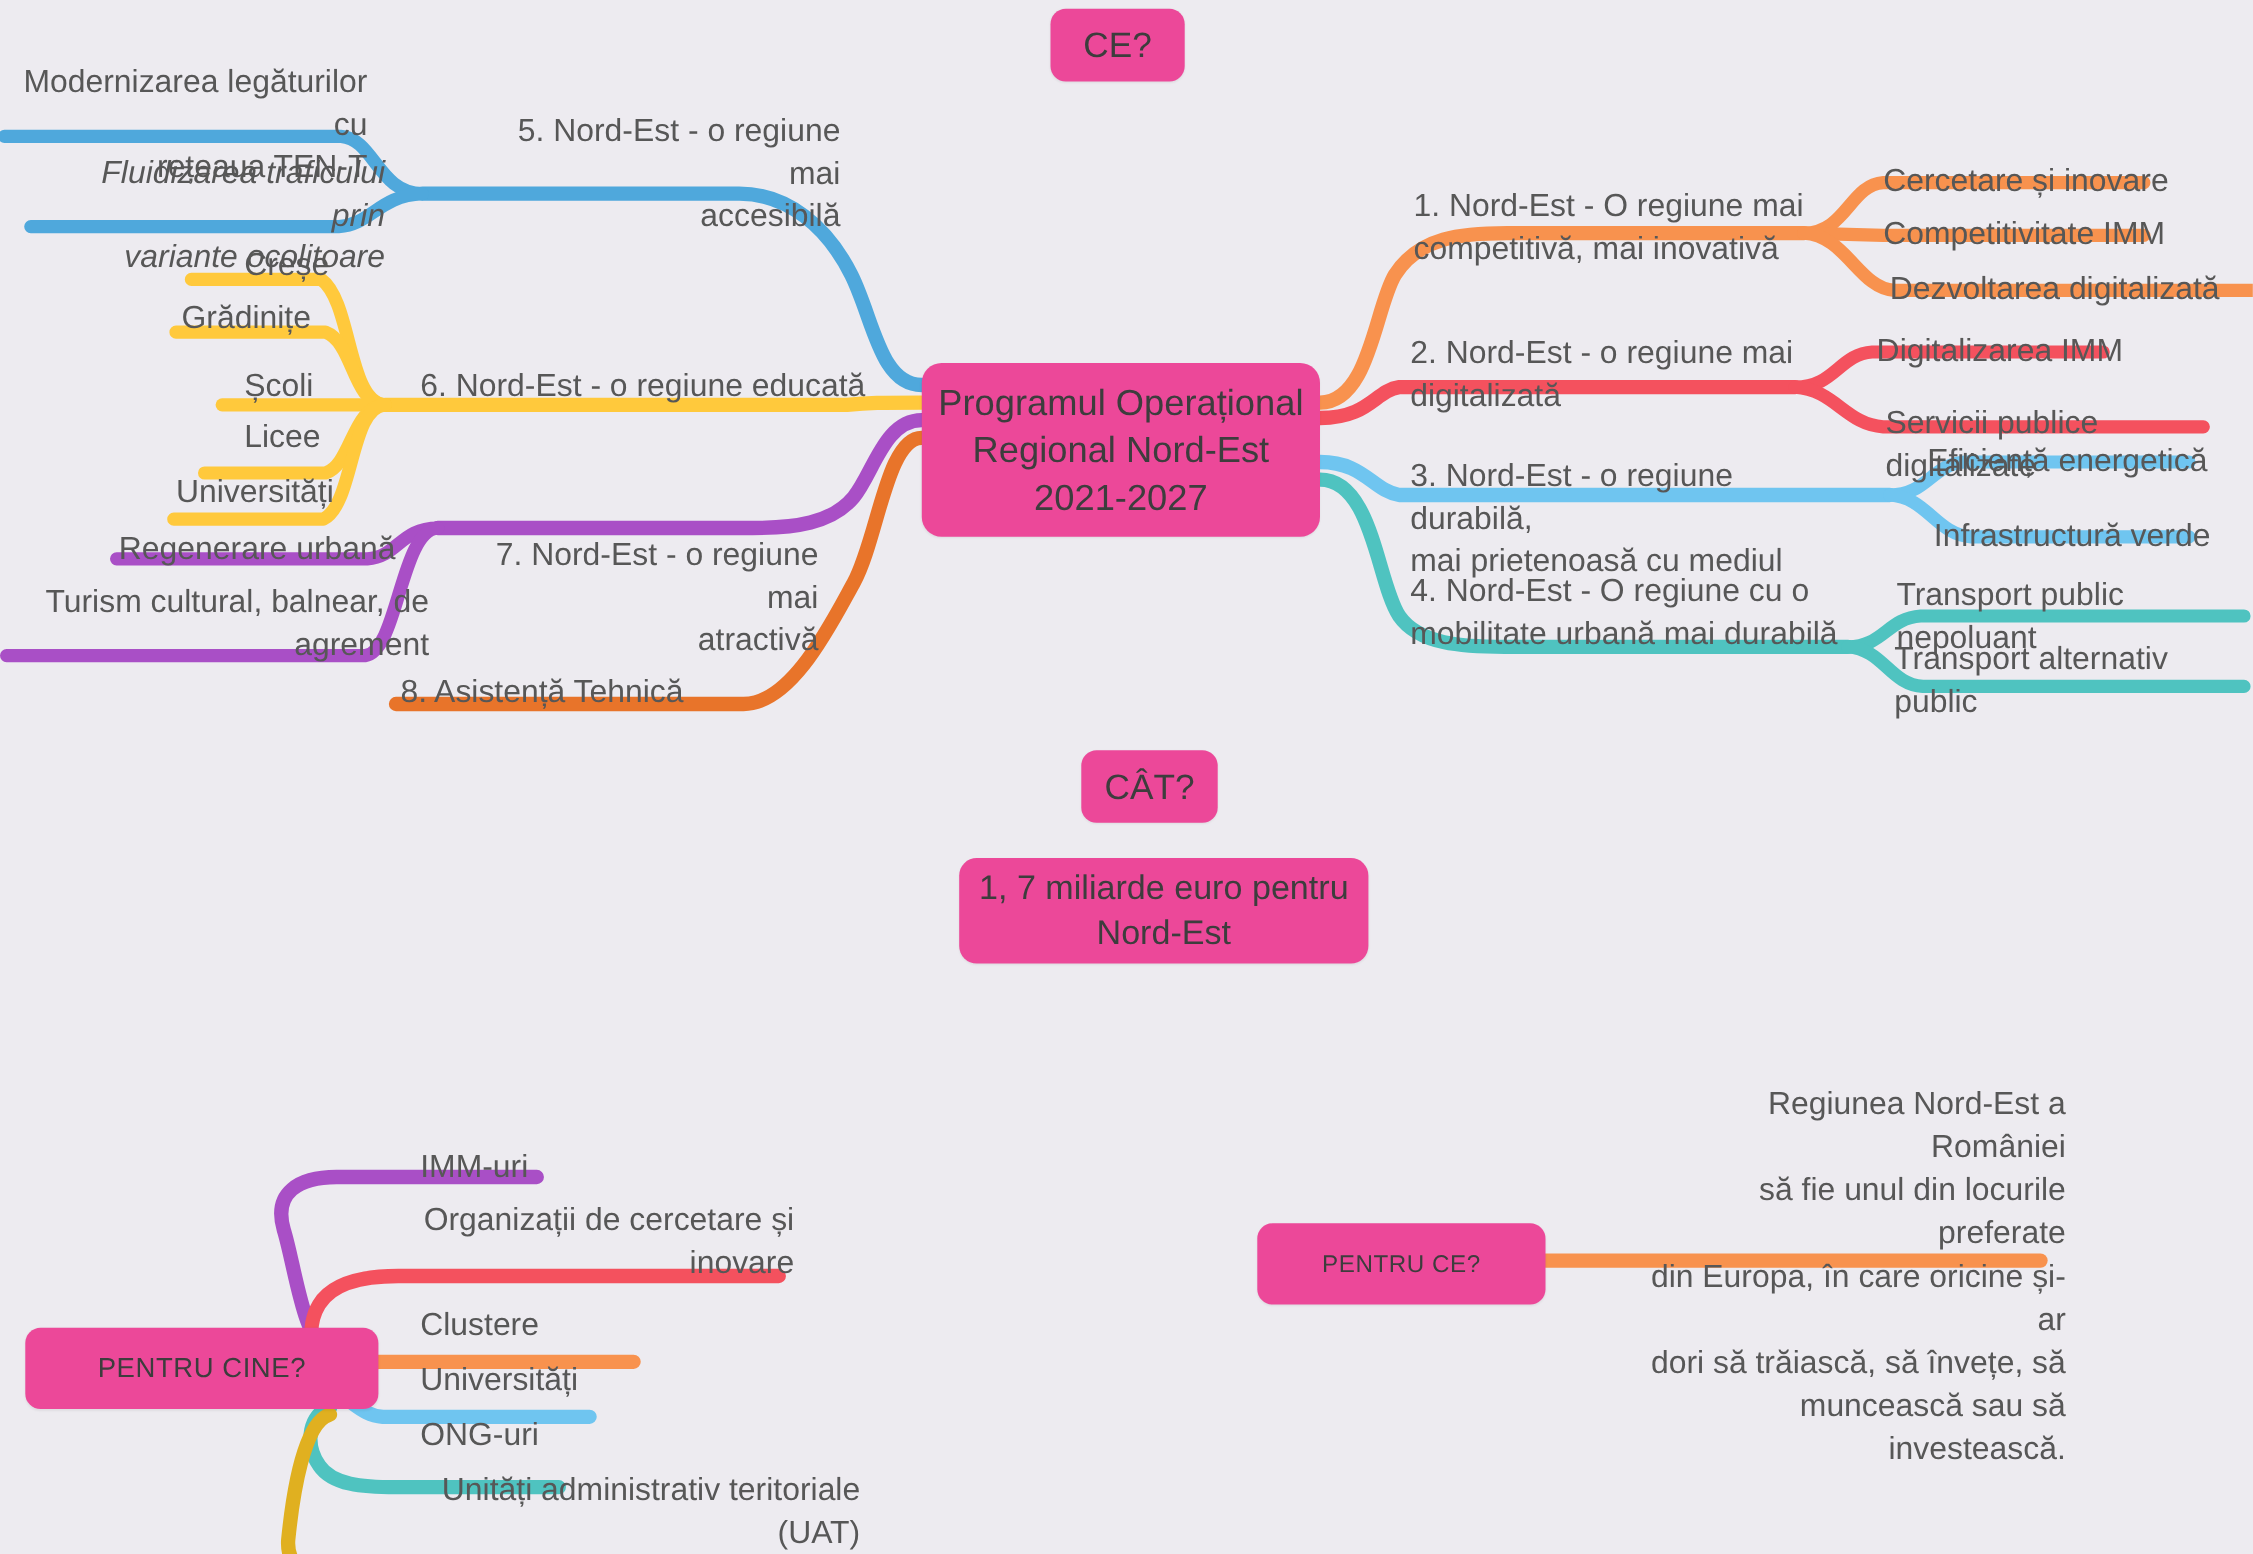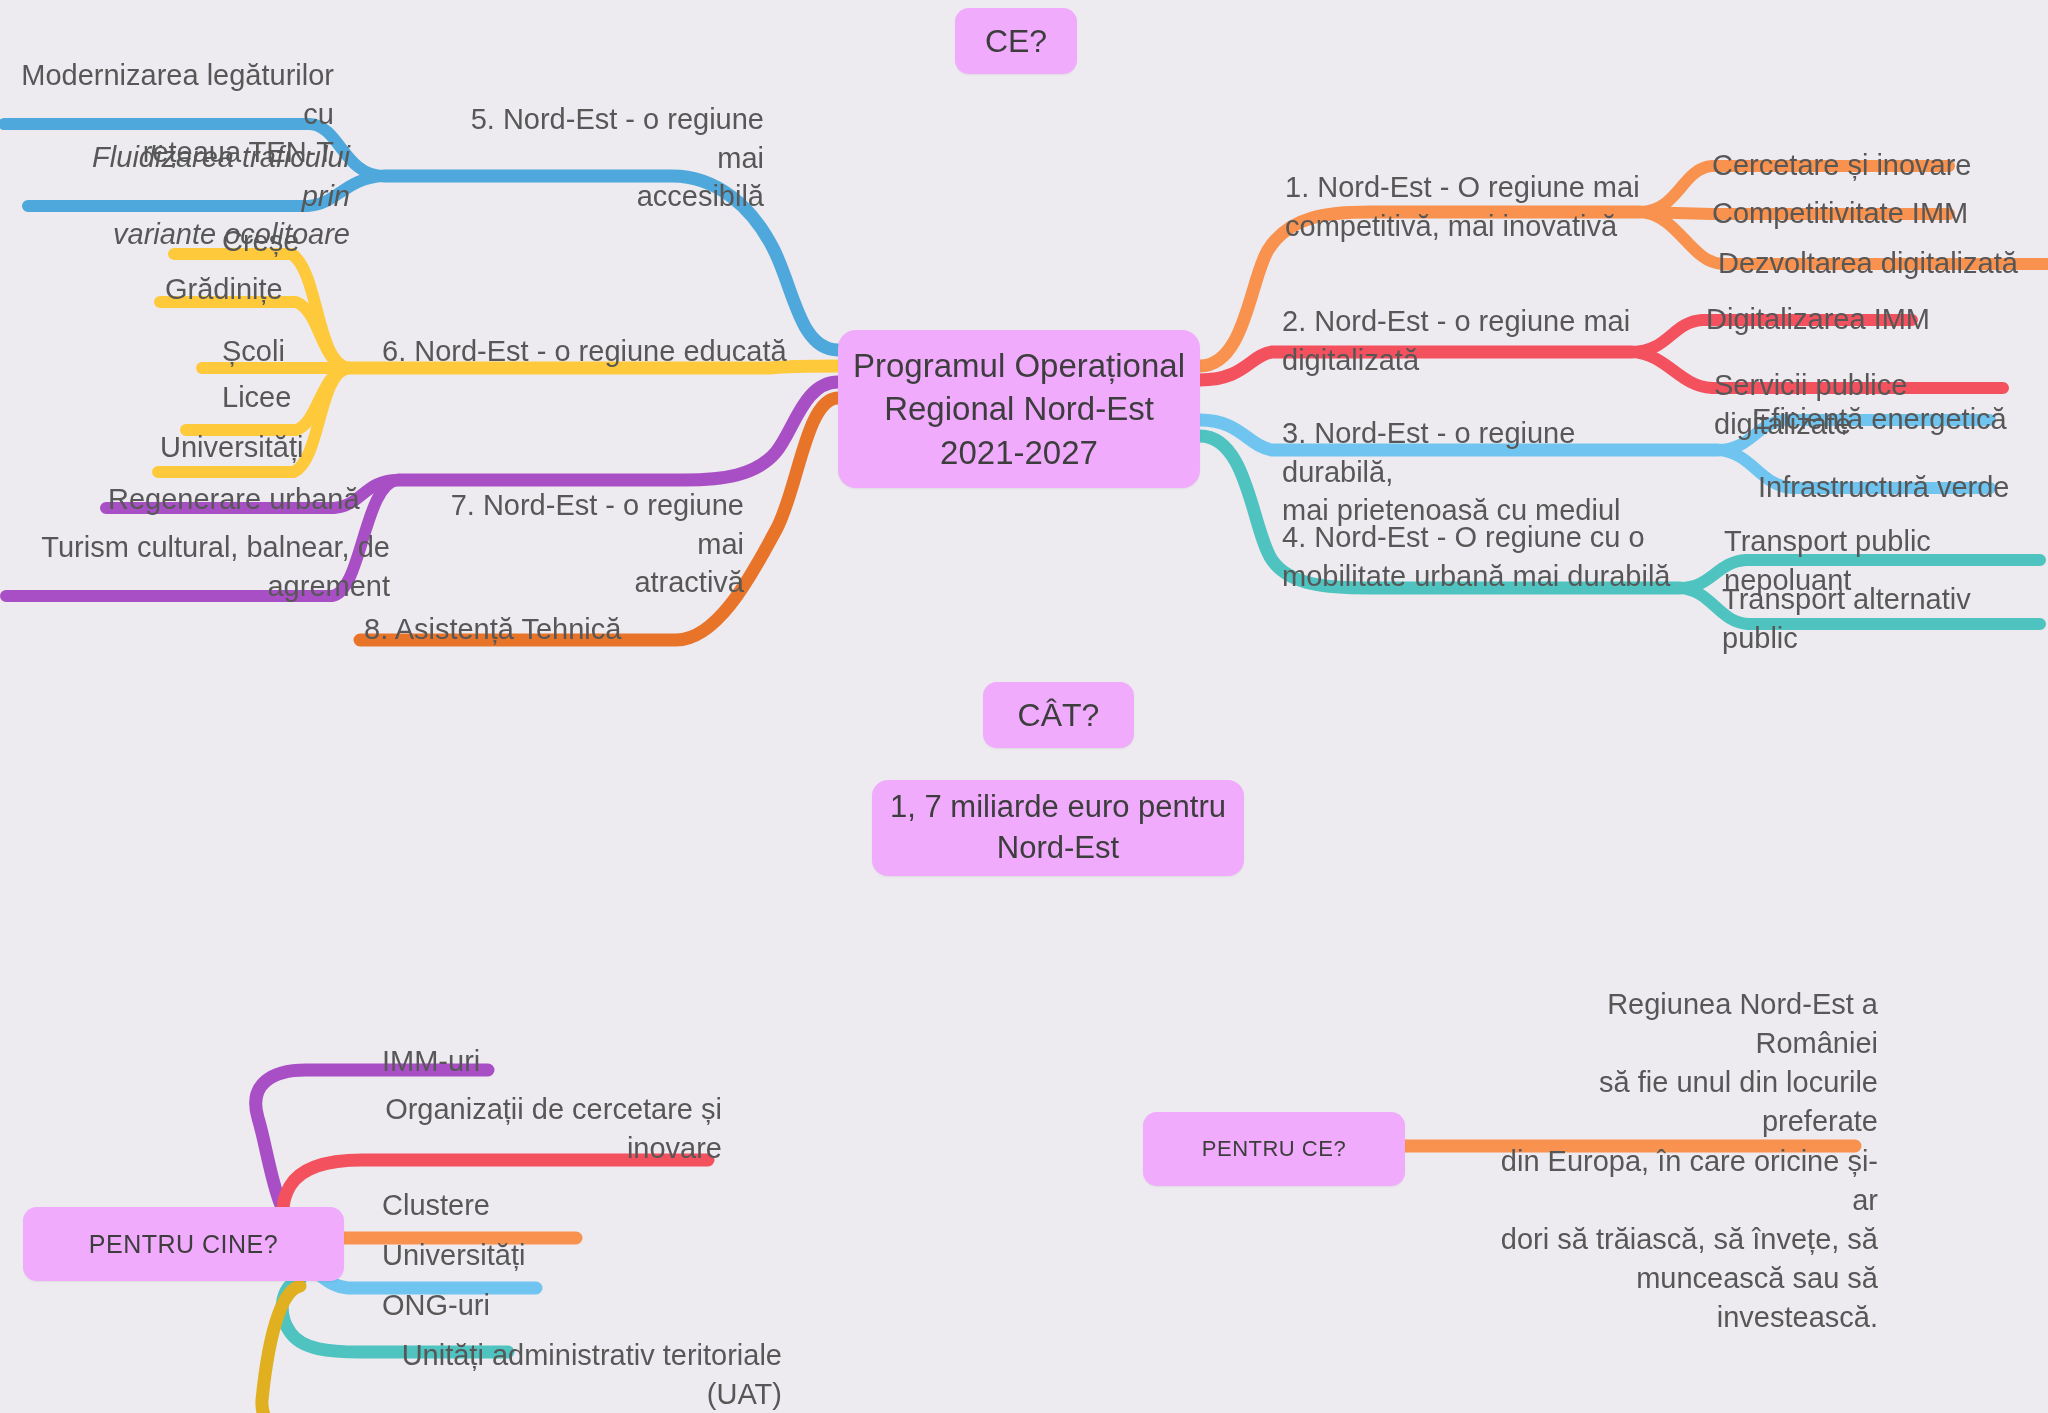--- a/index.html
+++ b/index.html
@@ -9,36 +9,36 @@
     font-family:"Liberation Sans", sans-serif;
     position:relative;
     overflow:hidden;
     color:#4a4a4a;
   }
   #canvas{position:absolute;inset:0;width:2048px;height:1413px;}
   svg.lines{position:absolute;left:0;top:0;width:2048px;height:1413px;pointer-events:none;}
 
   .node{
     position:absolute;
-    background:#f0abfc;
+    background:#ec4899;
     border-radius:14px;
     box-shadow:0 1px 2px rgba(0,0,0,0.06);
     display:flex;align-items:center;justify-content:center;
     text-align:center;
     color:#3d3d3d;
     line-height:1.32;
   }
   .center-node{
     left:838px;top:330px;width:362px;height:158px;
     font-size:33px;
     border-radius:18px;
   }
   .q-node{font-size:32px;}
   .ce-node{left:955px;top:8px;width:122px;height:66px;}
-  .cat-node{left:983px;top:682px;width:151px;height:66px;}
+  .cat-node{left:983px;top:682px;width:124px;height:66px;}
   .buget-node{left:872px;top:780px;width:372px;height:96px;font-size:31px;border-radius:16px;}
   .pentru-cine-node{left:23px;top:1207px;width:321px;height:74px;font-size:25px;letter-spacing:.5px;}
   .pentru-ce-node{left:1143px;top:1112px;width:262px;height:74px;font-size:22px;letter-spacing:.5px;}
 
   .lbl{
     position:absolute;
     font-size:29px;
     color:#575757;
     line-height:1.33;
     white-space:pre-line;

